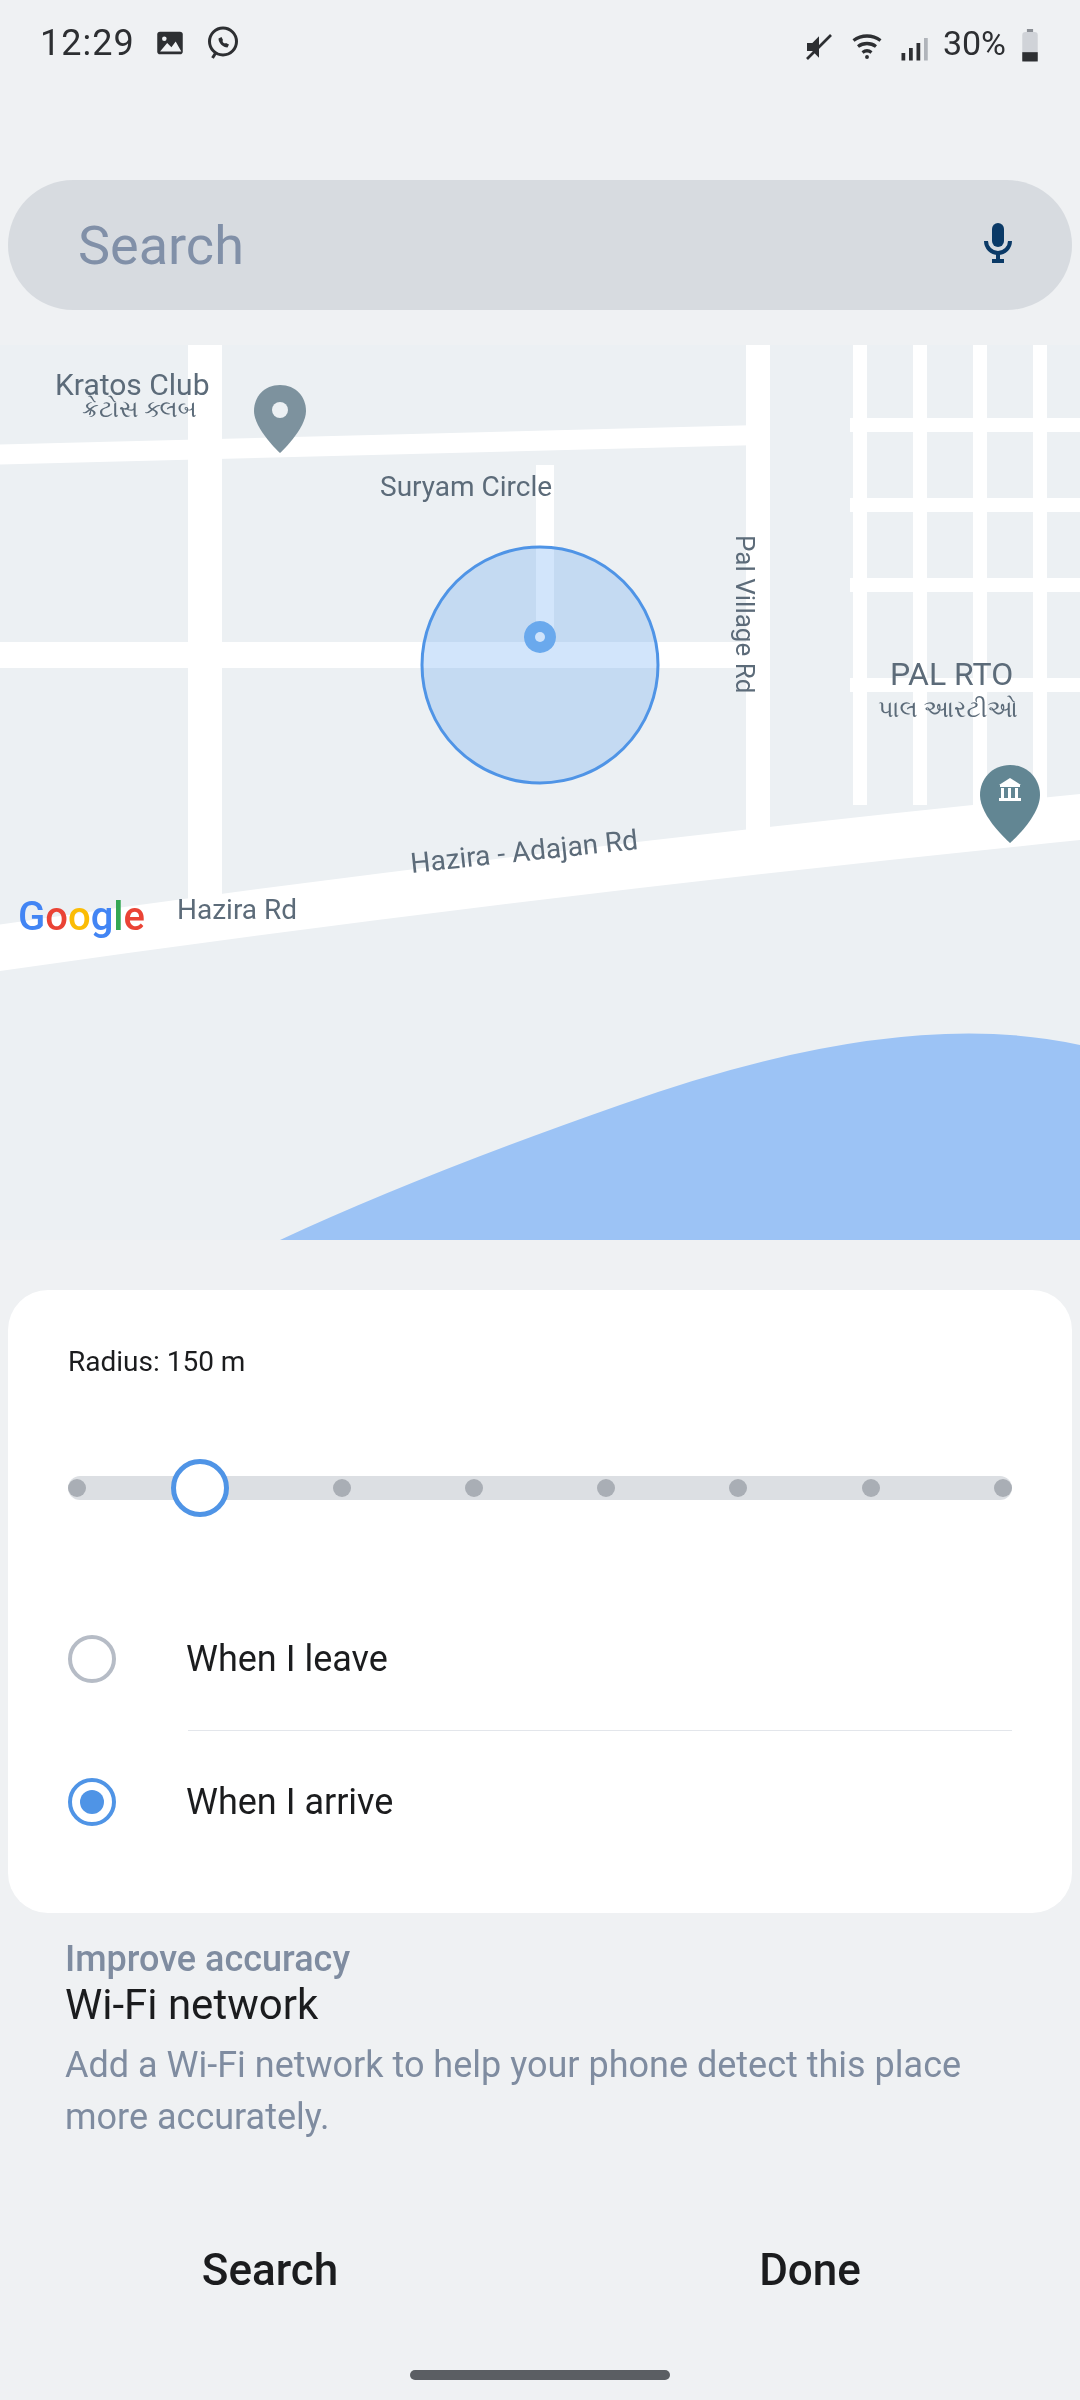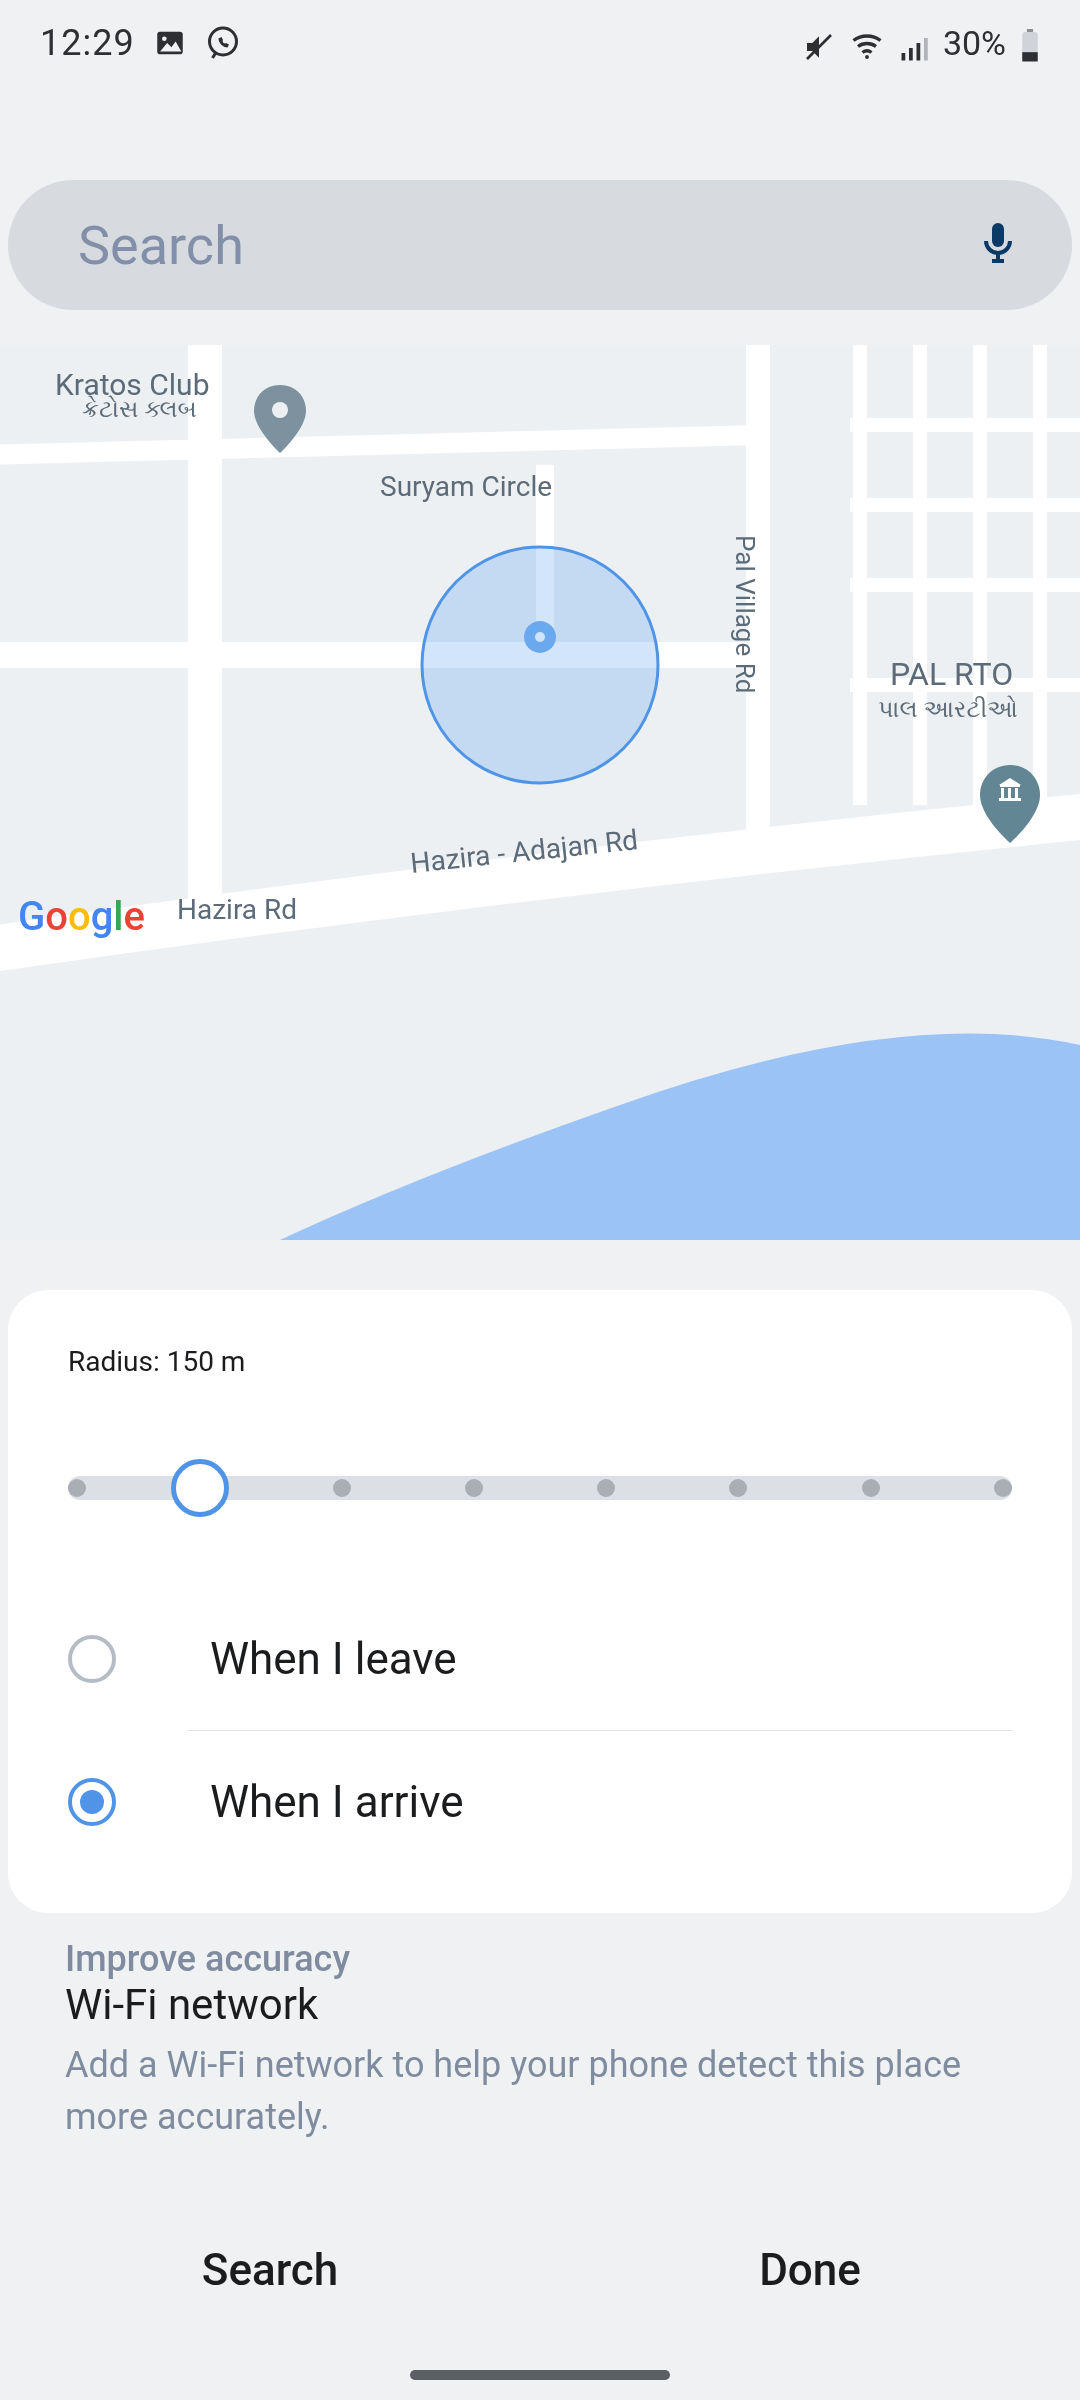--- a/index.html
+++ b/index.html
@@ -58,21 +58,21 @@
   .slider-track{position:absolute;top:50%;left:0;right:0;height:24px;transform:translateY(-50%);background:var(--slider-track);border-radius:12px;}
   .slider-dots{position:absolute;inset:0;display:flex;align-items:center;justify-content:space-between;}
   .slider-dot{width:18px;height:18px;border-radius:50%;background:var(--slider-dot);}
   .slider-thumb{position:absolute;top:50%;transform:translate(-50%,-50%);width:58px;height:58px;border-radius:50%;background:#fff;border:5px solid var(--radio-on);}
   .options{margin-top:70px;}
   .option{display:flex;align-items:center;gap:70px;height:142px;}
   .opt-divider{height:1px;background:var(--divider);margin-left:120px;}
   .radio{width:48px;height:48px;border-radius:50%;border:4px solid #b6bcc6;position:relative;flex:none;}
   .radio.on{border-color:var(--radio-on);}
   .radio.on::after{content:"";position:absolute;top:50%;left:50%;width:24px;height:24px;border-radius:50%;background:var(--radio-on);transform:translate(-50%,-50%);}
-  .option-label{font-size:44px;color:var(--text);margin-left:24px;}
+  .option-label{font-size:36px;color:var(--text);}
 
   
   .accuracy{position:absolute;top:1910px;left:65px;right:65px;}
   .acc-title{font-size:36px;color:var(--muted);font-weight:500;margin-top:28px;}
   .acc-row{}
   .acc-h{font-size:42px;color:var(--text);}
   .acc-sub{font-size:36px;color:var(--muted);margin-top:10px;line-height:1.45;max-width:900px;}
 
   
   .bottom-actions{position:absolute;left:0;right:0;bottom:70px;height:120px;display:flex;}

